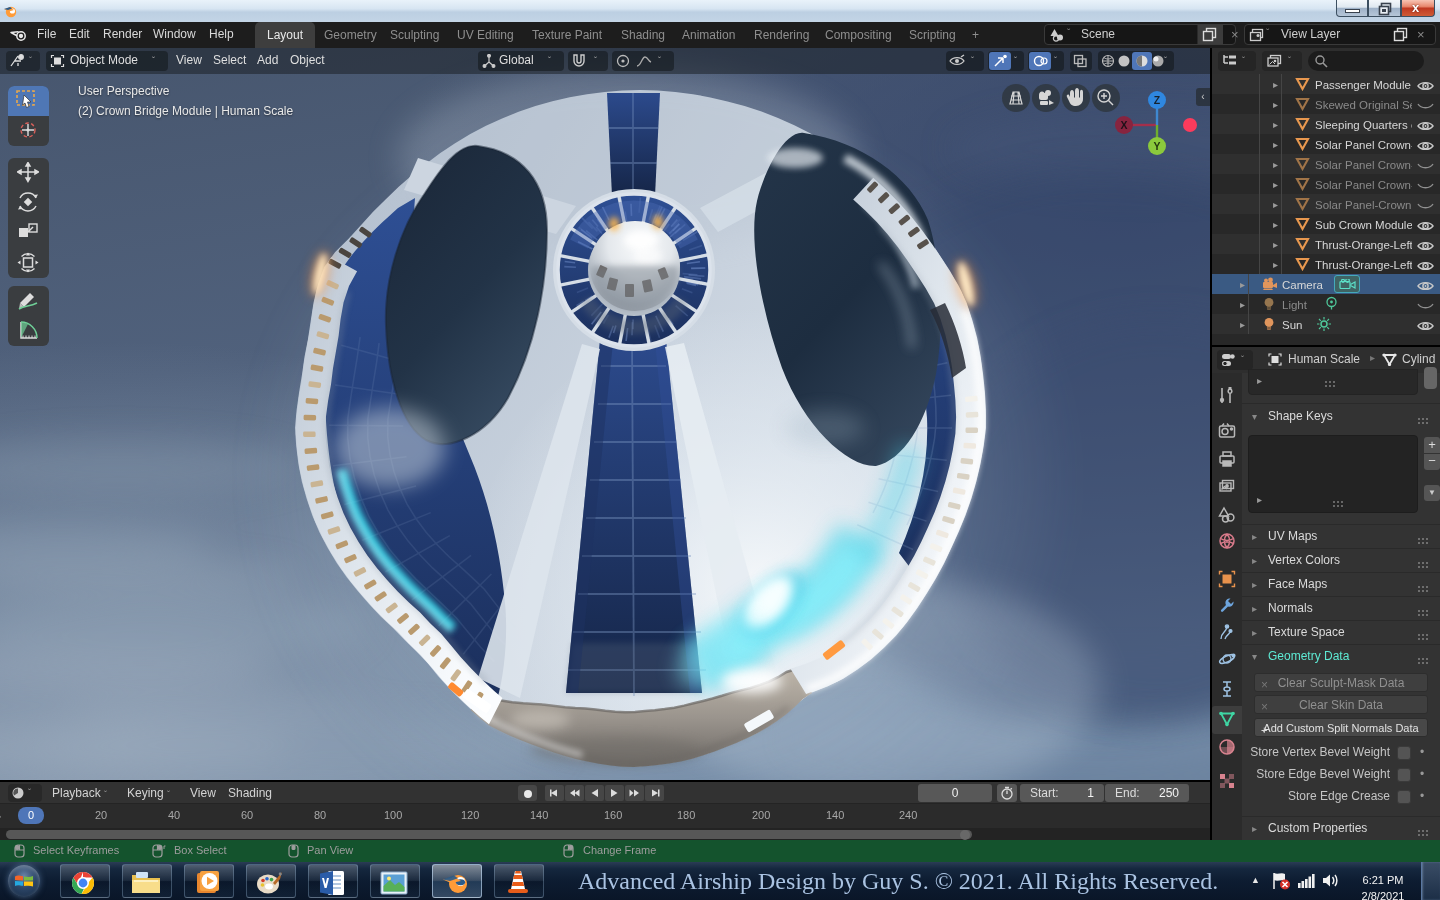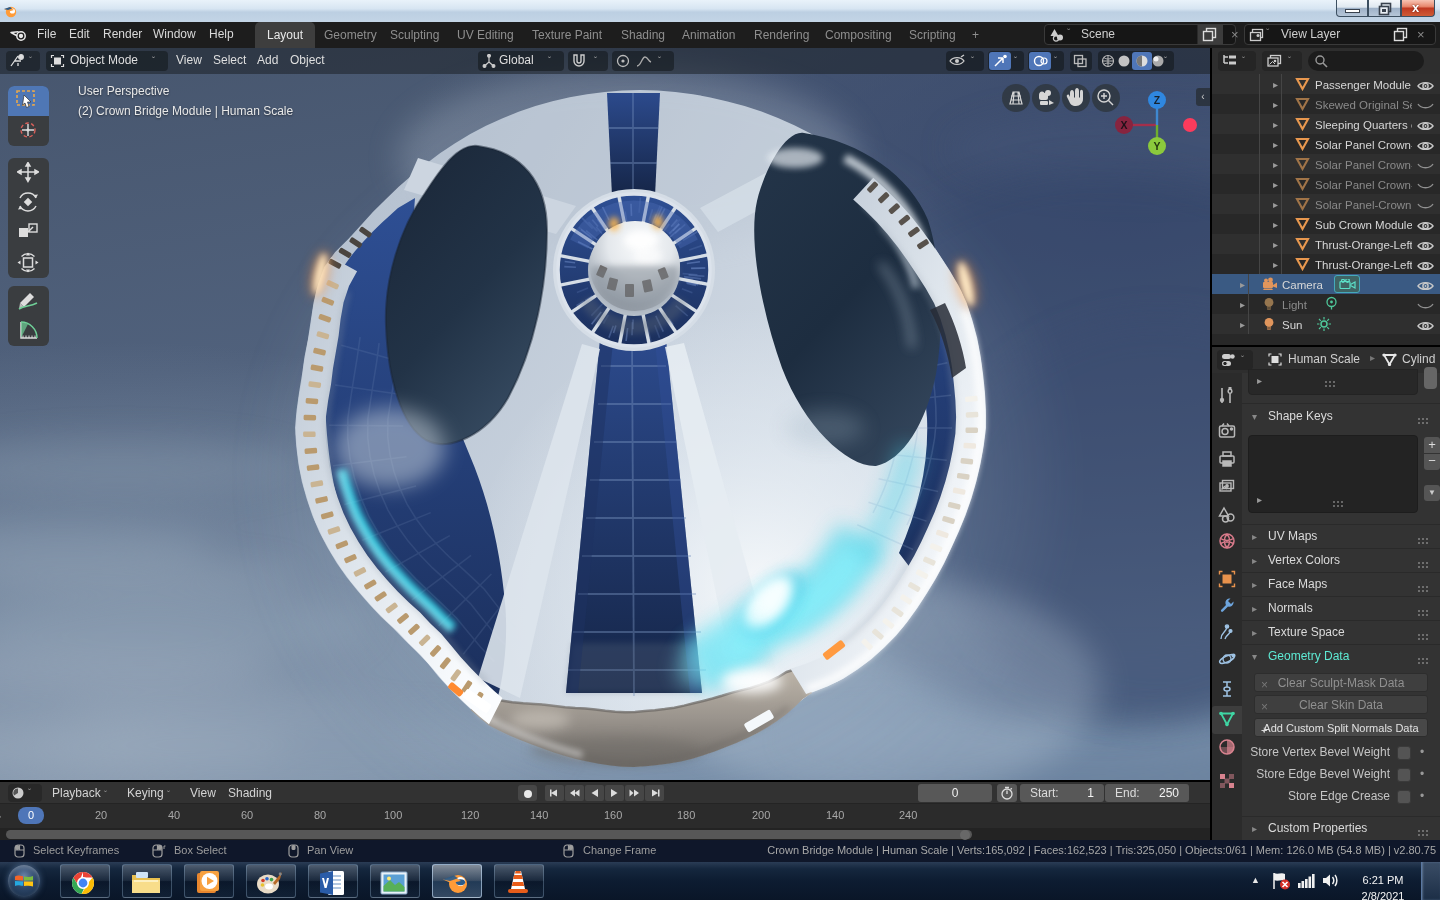--- a/index.html
+++ b/index.html
@@ -8,21 +8,21 @@
 #titlebar{left:0;top:0;width:1440px;height:22px;background:linear-gradient(180deg,#e9f2fa 0%,#d7e5f2 40%,#bccfe2 55%,#c3d4e6 100%);color:#000;font-size:12px;}
 #titlebar .tl{position:absolute;left:20px;top:3px;white-space:nowrap;}
 .winbtn{position:absolute;top:0;height:17px;border:1px solid #3c4f61;border-top:none;}
 
 #topbar{left:0;top:22px;width:1440px;height:26px;background:#1d1d1d;color:#d9d9d9;font-size:12px;}
 .menuitem{position:absolute;top:5px;}
 .wstab{position:absolute;top:0;height:26px;line-height:26px;padding:0 12px;color:#8e8e8e;border-radius:5px 5px 0 0;}
 .wstab.active{background:#3e3e3e;color:#e8e8e8;}
 .selblock{position:absolute;top:2px;height:21px;background:#161616;border:1px solid #3a3a3a;border-radius:4px;color:#cfcfcf;}
 
-#statusbar{left:0;top:840px;width:1440px;height:22px;background:#0f172a;color:#9d9d9d;font-size:11px;}
+#statusbar{left:0;top:840px;width:1440px;height:22px;background:#14532d;color:#9d9d9d;font-size:11px;}
 
 #taskbar{left:0;top:862px;width:1440px;height:38px;background:linear-gradient(180deg,#2a3c55 0%,#15273e 18%,#0d1c31 50%,#0a1628 100%);}
 .tbtn{position:absolute;top:2px;height:34px;width:50px;border-radius:3px;border:1px solid rgba(150,180,210,.35);background:linear-gradient(180deg,rgba(255,255,255,.22),rgba(255,255,255,.06) 48%,rgba(0,0,0,.12) 52%,rgba(80,120,160,.1));}
 #tasktext{position:absolute;left:578px;top:6px;font-family:"Liberation Serif",serif;font-size:24px;color:#aac3e2;}
 #tray{position:absolute;left:0;top:0;width:1440px;height:38px;color:#fff;}
 
 #timeline{left:0;top:782px;width:1210px;height:58px;background:#2b2b2b;}
 #tlheader{position:absolute;left:0;top:0;width:1210px;height:22px;background:#323232;border-bottom:1px solid #242424;color:#d4d4d4;font-size:12px;}
 #tlruler{position:absolute;left:0;top:23px;width:1210px;height:23px;background:#2b2b2b;color:#ababab;font-size:11px;}
 #tlscroll{position:absolute;left:0;top:46px;width:1210px;height:12px;background:#232323;}
@@ -820,21 +820,20 @@
       <rect x="1" y="1" width="9" height="12" rx="3" fill="none" stroke="#9d9d9d" stroke-width="1.2"></rect>
       <rect x="3.5" y="1" width="4" height="5" fill="#9d9d9d" rx="1.5"></rect>
     </svg>
  <span class="abs" style="left:307px;top:4px;">Pan View</span>
  <svg class="abs" style="left:563px;top:4px" width="11" height="14" viewBox="0 0 11 14">
       <rect x="1" y="1" width="9" height="12" rx="3" fill="none" stroke="#9d9d9d" stroke-width="1.2"></rect>
       <path d="M5.5 1 L5.5 6 M1 6 L10 6" stroke="#9d9d9d" stroke-width="1.2"></path>
       <rect x="5.5" y="1" width="4.5" height="5" fill="#9d9d9d" rx="2"></rect>
     </svg>
  <span class="abs" style="left:583px;top:4px;">Change Frame</span>
- <span class="abs" style="right:4px;top:4px;color:#a8a8a8;">Crown Bridge Module | Human Scale | Verts:165,092 | Faces:162,523 | Tris:325,050 | Objects:0/61 | Mem: 126.0 MB (54.8 MB) | v2.80.75</span>
 </div>
 
 <div class="abs" id="outliner">
 
  <div class="abs" style="left:0;top:0;width:228px;height:26px;background:#2e2e2e;">
   <div class="abs" style="left:6px;top:3px;width:38px;height:20px;background:#252525;border-radius:4px;">
    <svg style="position:absolute;left:4px;top:3px" width="16" height="14" viewBox="0 0 16 14">
           <g stroke="#ccc" stroke-width="1.5">
             <path d="M2 1 L2 9 M2 3 L6 3 M2 9 L6 9" fill="none"></path>
             <rect x="7" y="1.5" width="7" height="3" fill="#ccc" stroke="none"></rect>
@@ -1328,20 +1327,21 @@
  </div>
  <div class="tbtn" style="left:494px;">
       <svg style="position:absolute;left:11px;top:4px" width="24" height="27" viewBox="0 0 24 27">
         <path d="M9 2 L15 2 L19 20 L5 20 Z" fill="#fff"></path>
         <path d="M8.2 6 L15.8 6 L16.8 10 L7.2 10 Z" fill="#e85d1a"></path>
         <path d="M6.8 13 L17.2 13 L18.2 17 L5.8 17 Z" fill="#e85d1a"></path>
         <path d="M9.5 2 L14.5 2 L15 4.5 L9 4.5 Z" fill="#e85d1a"></path>
         <rect x="2" y="20" width="20" height="4" rx="2" fill="#e85d1a"></rect>
       </svg>
     </div>
+ <div id="tasktext">Advanced Airship Design by Guy S. © 2021. All Rights Reserved.</div>
 
  <div id="tray">
   <span class="abs" style="left:1251px;top:13px;color:#e8e8e8;font-size:9px;">▲</span>
   <svg class="abs" style="left:1272px;top:10px" width="20" height="18" viewBox="0 0 20 18">
         <path d="M2 1 L2 17" stroke="#e8e8e8" stroke-width="1.6"></path>
         <path d="M2 1 C6 3 9 0 13 2 L13 9 C9 7 6 10 2 8 Z" fill="#f0f0f0"></path>
         <circle cx="13" cy="12.5" r="5" fill="#d43028"></circle>
         <path d="M10.5 10 L15.5 15 M15.5 10 L10.5 15" stroke="#fff" stroke-width="1.6"></path>
       </svg>
   <svg class="abs" style="left:1298px;top:12px" width="17" height="14" viewBox="0 0 17 14">

